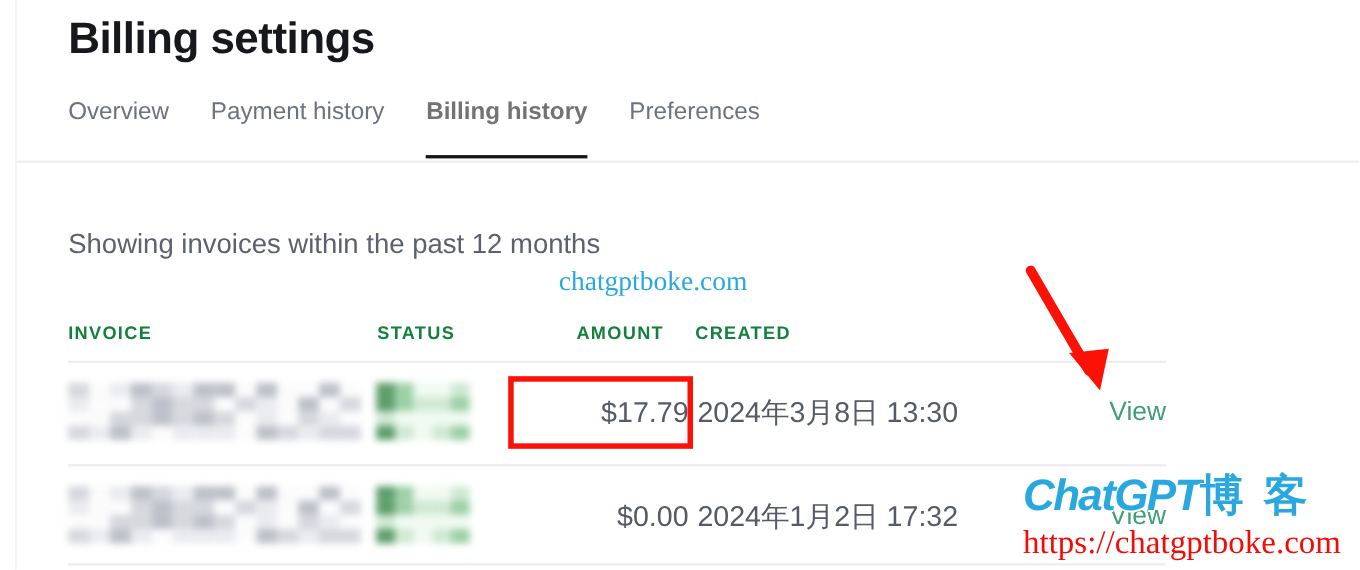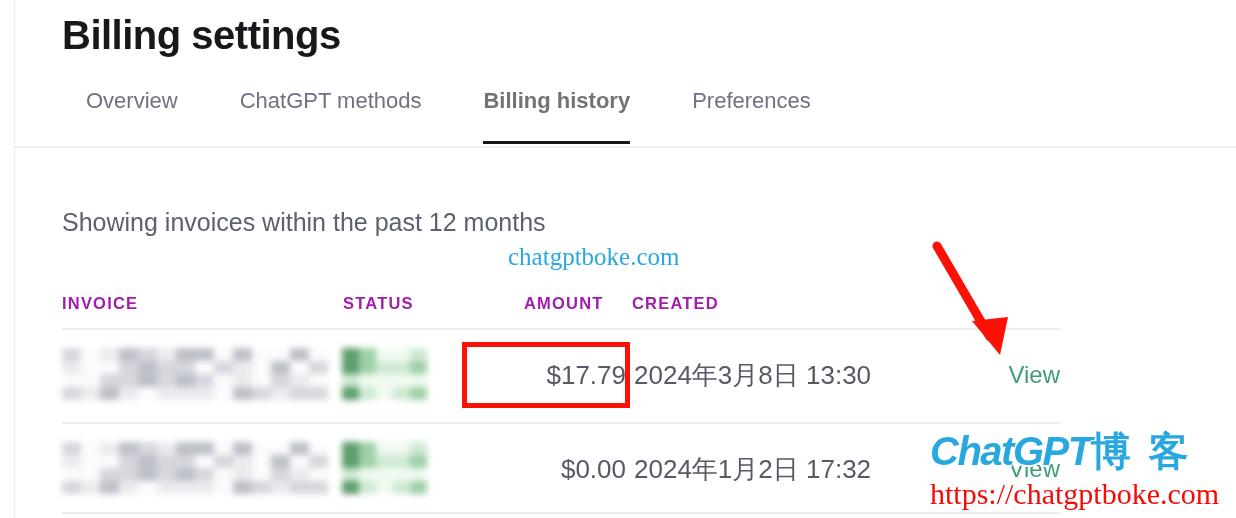--- a/index.html
+++ b/index.html
@@ -56,21 +56,20 @@
   }
   .tab {
     position: relative;
     font-size: 22px;
     color: #6e7181;
     line-height: 34px;
     white-space: nowrap;
     margin-right: 38px;
     padding-bottom: 26px;
     cursor: pointer;
-    margin-left: 24px;
   }
   .tab.active {
     color: #737373;
     font-weight: 700;
   }
   .tab.active::after {
     content: "";
     position: absolute;
     left: 0;
     right: 0;
@@ -120,21 +119,21 @@
   .thead {
     position: relative;
     height: 38px;
   }
   .th {
     position: absolute;
     top: 0;
     font-size: 16.5px;
     font-weight: 700;
     letter-spacing: 1.2px;
-    color: #a21caf;
+    color: #15803d;
     line-height: 26px;
     white-space: nowrap;
   }
   .th-invoice  { left: 0px; }
   .th-status   { left: 281px; }
   .th-amount   { left: 418px; margin-left: 44px; }
   .th-created  { left: 570px; }
 
   .rule {
     position: absolute;
@@ -278,21 +277,21 @@
 
   <div class="left-rule"></div>
 
   <div class="page-title">Billing settings</div>
 
   <div class="tabs">
     <div class="tab">
       <span>Overview</span>
     </div>
     <div class="tab">
-      <span>ChatGPT methods</span>
+      <span>Payment history</span>
     </div>
     <div class="tab active">
       <span>Billing history</span>
     </div>
     <div class="tab">
       <span>Preferences</span>
     </div>
   </div>
 
   <div class="header-rule"></div>

